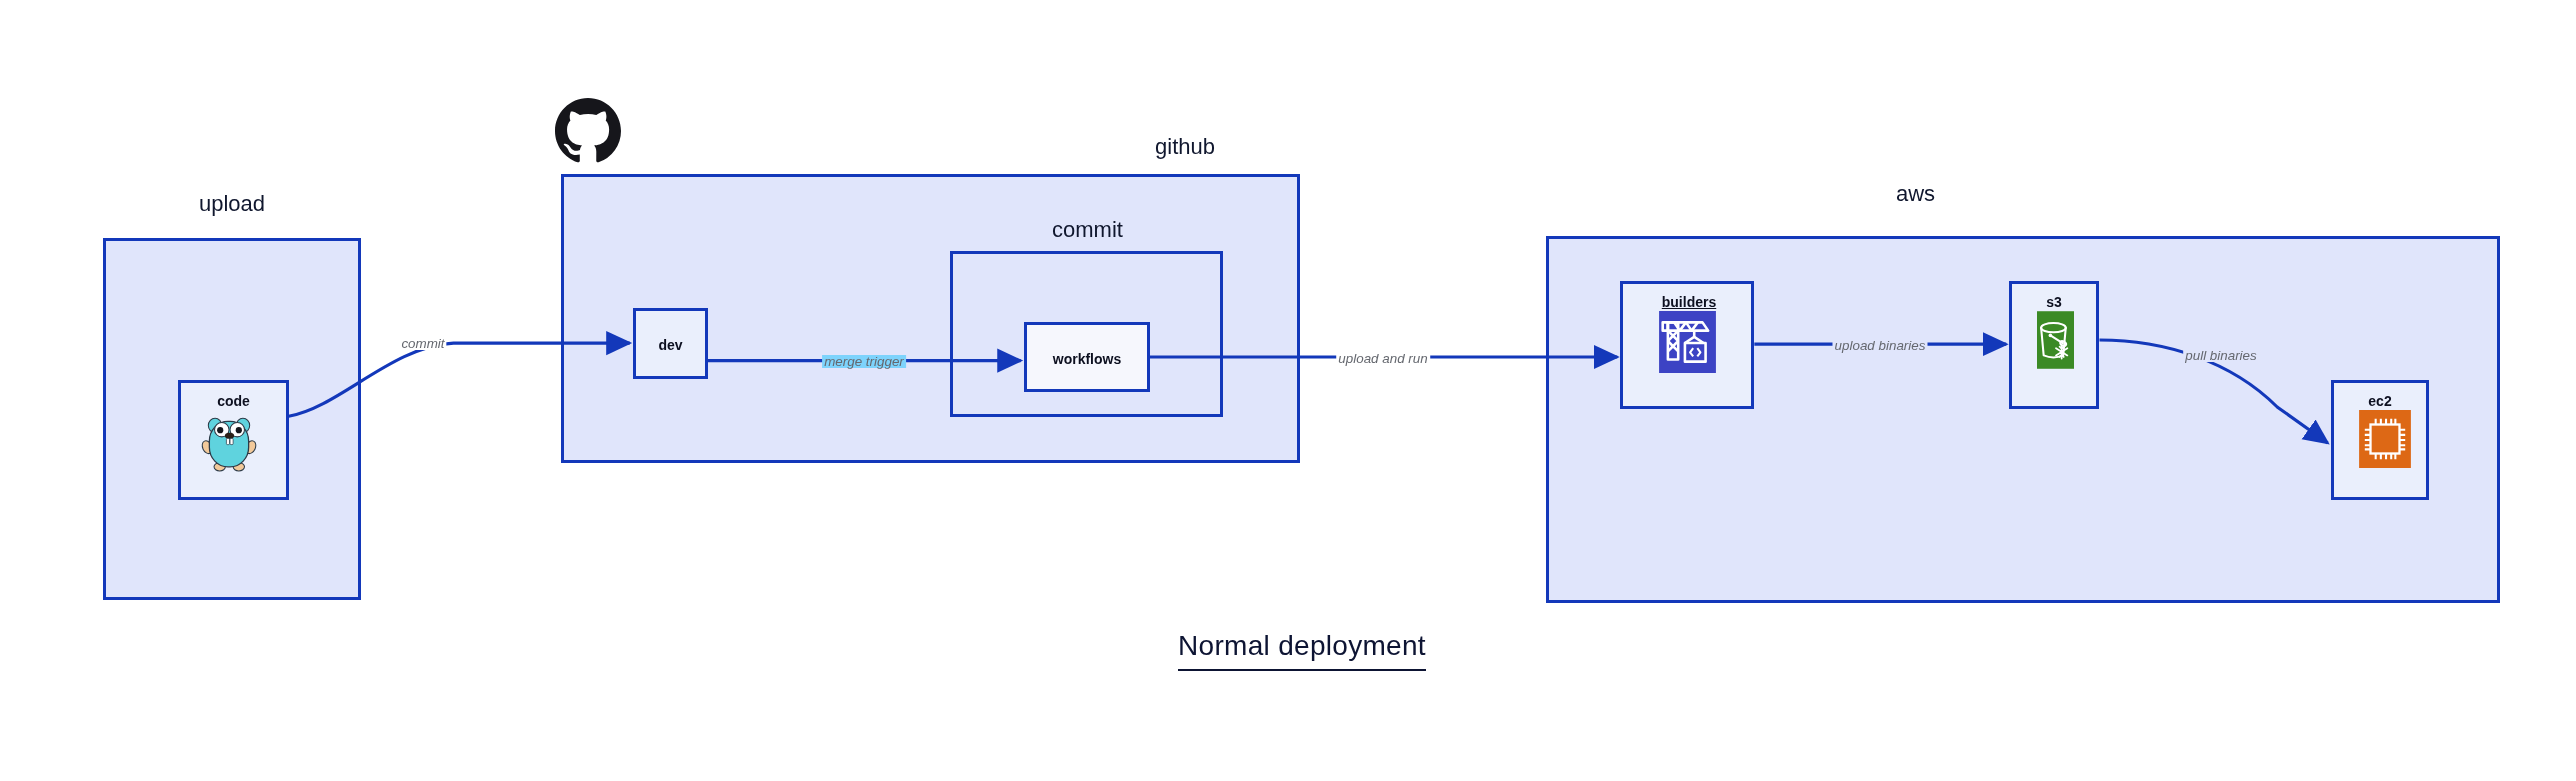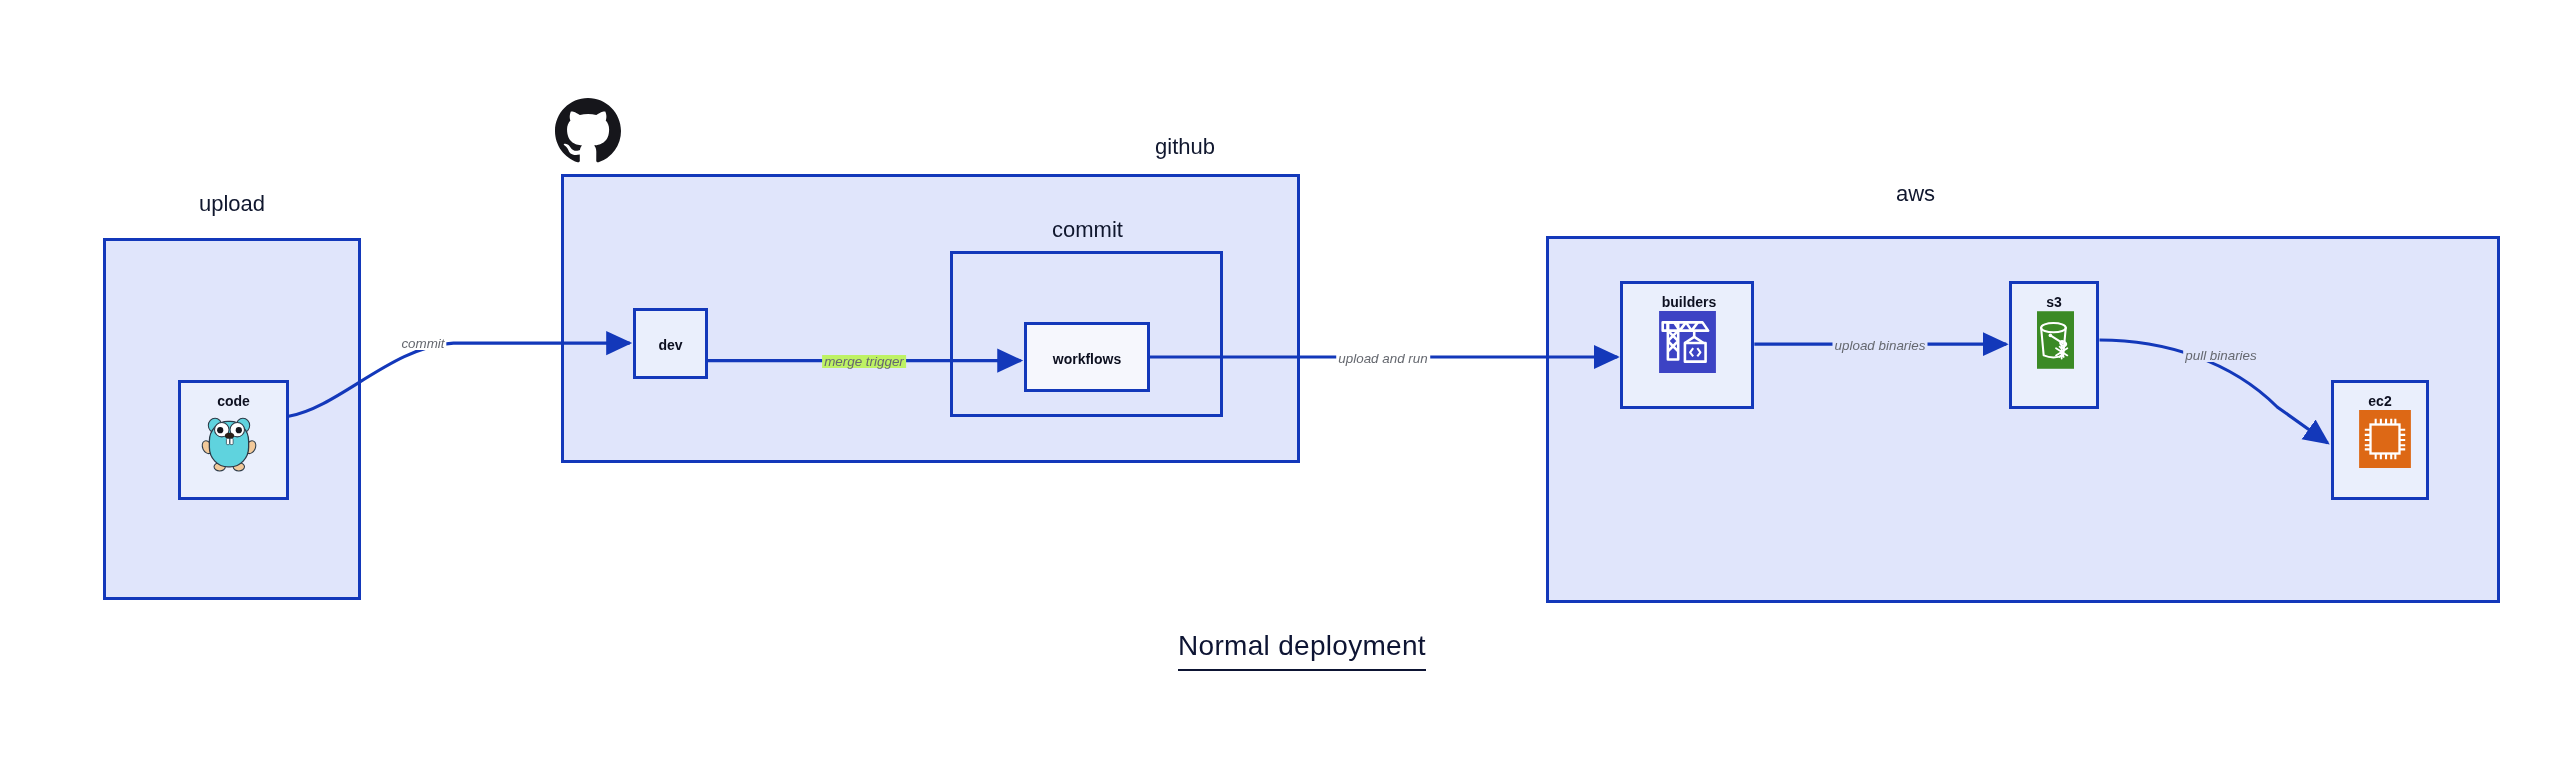--- a/index.html
+++ b/index.html
@@ -155,21 +155,21 @@
   <div class="group-label" style="left:951px; top:219px; width:273px; text-align:center;">commit</div>
   <div class="group-box" style="left:950px; top:251px; width:273px; height:166px;"></div>
 
   <div class="node-box white" style="left:1024px; top:322px; width:126px; height:70px;"></div>
   <div class="node-label" style="left:1024px; top:352px; width:126px;">workflows</div>
 
   <div class="group-label" style="left:1896px; top:183px; width:206px; text-align:left;">aws</div>
   <div class="group-box" style="left:1546px; top:236px; width:954px; height:367px;"></div>
 
   <div class="node-box" style="left:1620px; top:281px; width:134px; height:128px;"></div>
-  <div class="node-label" style="left:1620px; top:295px; width:138px;">builders</div>
+  <div class="node-label" style="left:1620px; top:295px; width:138px;text-decoration:underline;">builders</div>
   <div class="icon-holder" style="left:1659px; top:311px; width:57px; height:62px;">
     <svg viewBox="0 0 110 120" width="57" height="62">
       <rect x="0" y="0" width="110" height="120" fill="#3c43c4"></rect>
       <g fill="none" stroke="#ffffff" stroke-width="5" stroke-linejoin="round">
 
         <rect x="17" y="22" width="20" height="72"></rect>
         <path d="M17 38 L37 58 M37 38 L17 58 M17 58 L37 78 M37 58 L17 78"></path>
 
         <rect x="7" y="22" width="10" height="16"></rect>
 
@@ -239,21 +239,21 @@
       <path d="M3405 668 L 3894 668"></path>
 
       <path d="M4075 660 C 4200 660, 4330 700, 4420 790 L 4518 860"></path>
     </g>
   </svg>
 
   <div class="edge-label" style="left:423px; top:337px; transform:translateX(-50%);">
     <span class="lbl-inner" style="background:#ffffff;text-align:center;">commit</span>
   </div>
   <div class="edge-label" style="left:864px; top:355px; transform:translateX(-50%);">
-    <span class="lbl-inner" style="background:#bef264;">merge trigger</span>
+    <span class="lbl-inner" style="background:#7dd3fc;">merge trigger</span>
   </div>
   <div class="edge-label" style="left:1383px; top:352px; transform:translateX(-50%);">
     <span class="lbl-inner" style="background:#ffffff;">upload and run</span>
   </div>
   <div class="edge-label" style="left:1880px; top:339px; transform:translateX(-50%);">
     <span class="lbl-inner" style="background:#e0e5fb;">upload binaries</span>
   </div>
   <div class="edge-label" style="left:2221px; top:349px; transform:translateX(-50%);">
     <span class="lbl-inner" style="background:#e0e5fb;">pull binaries</span>
   </div>

